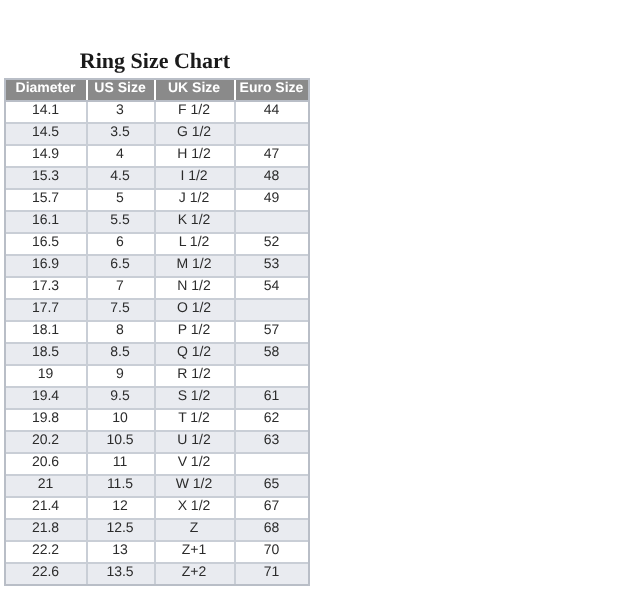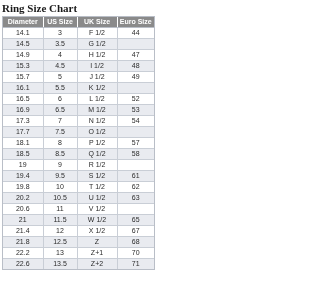--- a/index.html
+++ b/index.html
@@ -20,24 +20,26 @@
     box-sizing: border-box;
     padding: 0 2px;
     background: #ffffff;
   }
 
   .chart-title {
     font-family: "Liberation Serif", serif;
     font-weight: bold;
     font-size: 11px;
     line-height: 14px;
+    text-align: center;
     color: #1a1a1a;
     padding-top: 1px;
     padding-bottom: 1px;
     letter-spacing: 0px;
+    margin-top: 23px;
   }
 
   table.size-table {
     border-collapse: collapse;
     width: 151px;
     table-layout: fixed;
   }
 
   table.size-table th,
   table.size-table td {

